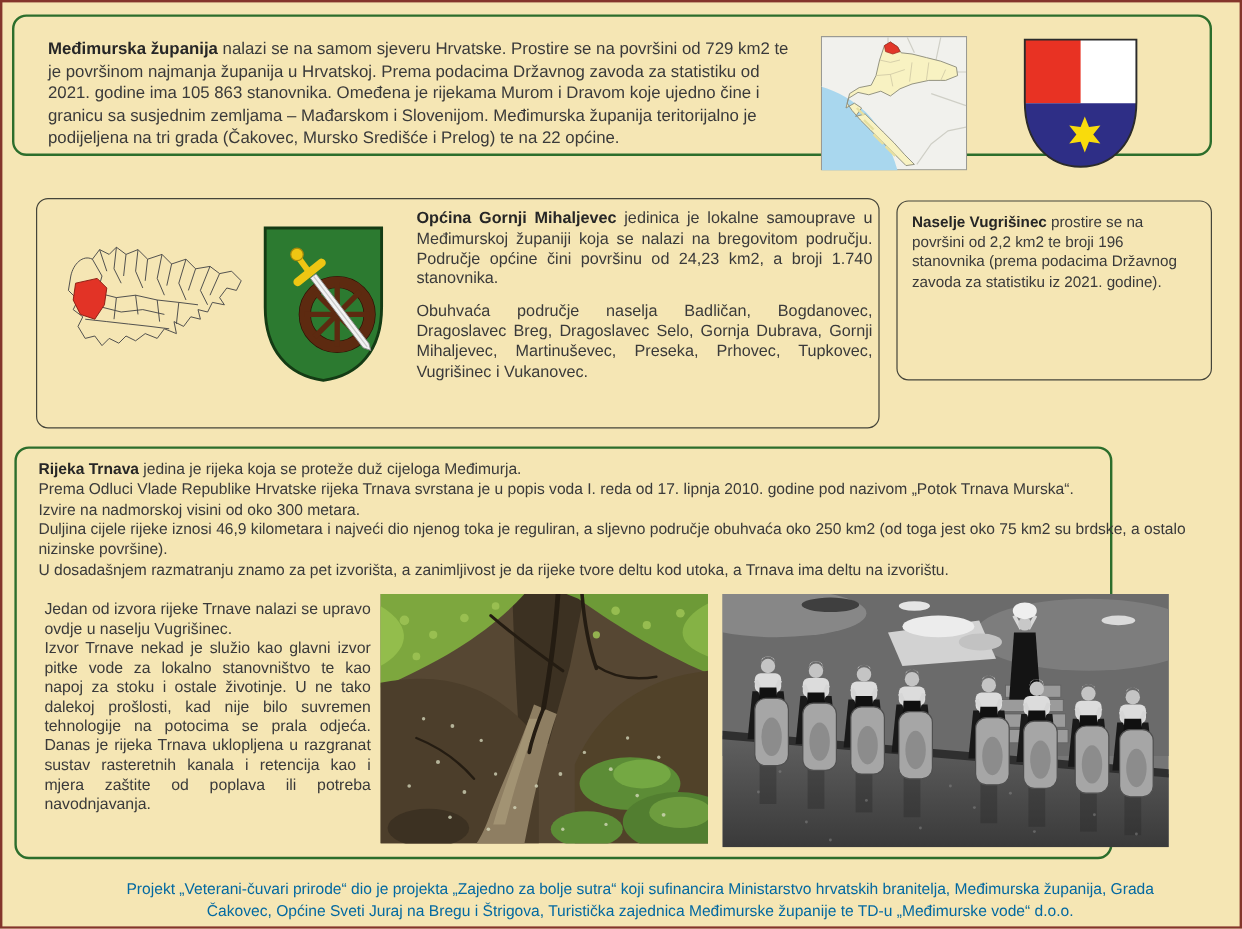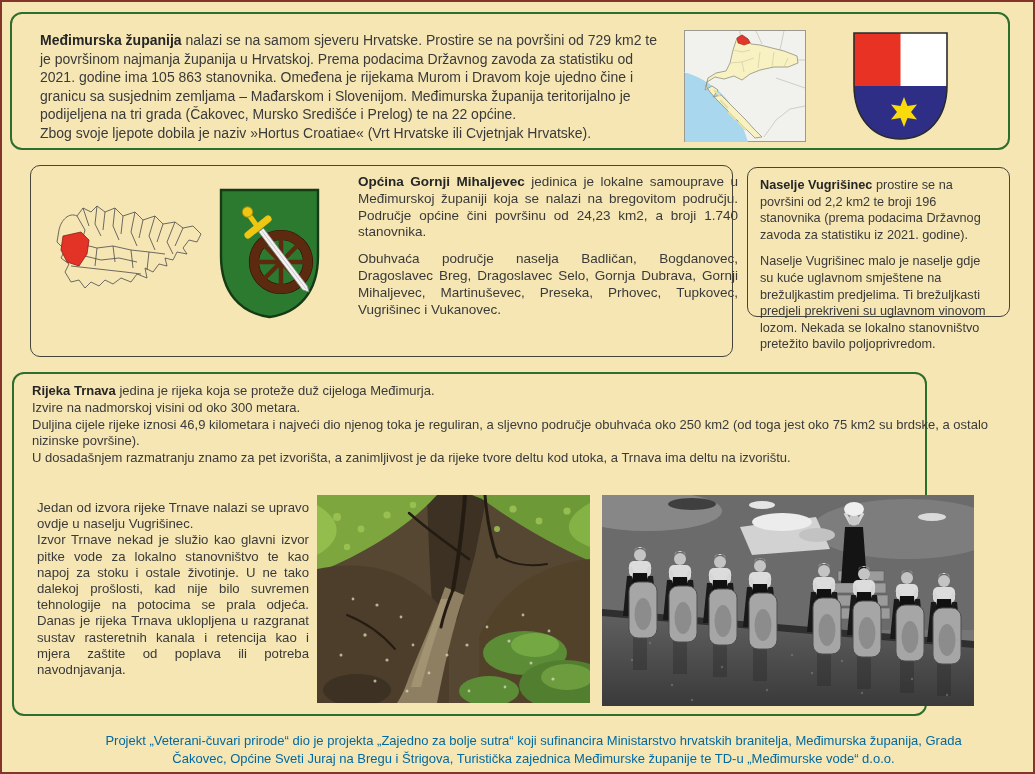--- a/index.html
+++ b/index.html
@@ -6,29 +6,29 @@
   .poster{
     position:relative;width:1035px;height:774px;box-sizing:border-box;
     background:#f5e6b4;border:2px solid #84352b;overflow:hidden;
     font-family:"Liberation Sans", sans-serif;color:#3a3a3a;
   }
   .frame{position:absolute;box-sizing:border-box;border-radius:12px;}
   .green-frame{border:2px solid #2c6e2c;}
   .dark-frame{border:1.5px solid #45453a;border-radius:10px;}
   .lead{font-weight:bold;color:#262626;}
   
-  #box1{left:8px;top:10px;width:1000px;height:138px;}
+  #box1{left:8px;top:10px;width:1000px;height:118px;}
   #box1 .b1text{position:absolute;left:28px;top:17px;width:628px;font-size:14px;line-height:18.6px;}
   #box1 .b1map{position:absolute;left:672px;top:16px;width:122px;height:112px;}
   #box1 .b1coat{position:absolute;left:840px;top:17px;width:97px;height:112px;}
   
   #box2a{left:28px;top:163px;width:703px;height:192px;}
   #box2a .b2map{position:absolute;left:10px;top:30px;width:165px;height:118px;}
   #box2a .b2coat{position:absolute;left:186px;top:20px;width:105px;height:135px;}
-  #box2a .b2text{position:absolute;left:327px;top:8px;width:380px;font-size:13.5px;line-height:16.8px;text-align:justify;}
+  #box2a .b2text{position:absolute;left:316px;top:8px;width:380px;font-size:13.5px;line-height:16.8px;text-align:justify;}
   #box2a .b2text p{margin:0 0 10px 0;}
   #box2b{left:745px;top:165px;width:263px;height:150px;padding:9px 12px;font-size:12.7px;line-height:16.6px;}
   #box2b p{margin:0 0 10px 0;}
   
   #box3{left:10px;top:370px;width:915px;height:344px;}
   #box3 .b3intro{position:absolute;left:18px;top:9px;width:968px;font-size:13px;line-height:16.8px;}
   #box3 .b3side{position:absolute;left:23px;top:126px;width:272px;font-size:13.2px;line-height:16.2px;text-align:justify;}
   #box3 .photo1{position:absolute;left:303px;top:121px;width:273px;height:208px;}
   #box3 .photo2{position:absolute;left:588px;top:121px;width:372px;height:211px;}
   .photo svg{display:block;}
@@ -38,21 +38,20 @@
   svg{display:block;}
 </style>
 </head>
 <body>
 
 <div class="poster">
 
   <section class="frame green-frame" id="box1">
     <div class="b1text">
       <span class="lead">Međimurska županija</span><span> nalazi se na samom sjeveru Hrvatske. Prostire se na površini od 729 km2  te je površinom najmanja županija u Hrvatskoj. Prema podacima Državnog zavoda za statistiku od 2021. godine ima 105 863 stanovnika. Omeđena je rijekama Murom i Dravom koje ujedno čine i granicu sa susjednim zemljama – Mađarskom i Slovenijom. Međimurska županija teritorijalno je podijeljena na tri grada (Čakovec, Mursko Središće i Prelog) te na 22 općine.</span>
-      <div>Zbog svoje ljepote dobila je naziv  »Hortus Croatiae« (Vrt Hrvatske ili Cvjetnjak Hrvatske).</div>
     </div>
 
     <div class="b1map">
       <svg viewBox="0 0 122 112" width="122" height="112">
         <rect x="0.5" y="0.5" width="121" height="111" fill="#f1f1ed" stroke="#9a9a93"></rect>
         <path d="M0,42 C14,46 28,54 38,64 C50,76 58,92 64,112 L1,112 L1,42 Z" fill="#a9d7ee"></path>
         <path d="M56,1 L56,6 M72,1 L78,14 M100,1 L96,20 M121,30 L113,30 M121,58 L92,48 M80,107 L92,90 L106,79 L121,76" stroke="#cfcfc6" stroke-width="1" fill="none"></path>
         <path d="M53,8 L58,5 L64,9 L67,14 L76,15 L88,18 L100,21 L113,26 L114,33 L104,37 L90,37 L76,40 L66,44 L58,50 L50,46 L40,49 L31,47 L23,52 L21,60 L28,56 L34,60 L29,67 L37,65 L44,72 L52,80 L61,89 L70,99 L78,107 L71,108 L61,98 L50,87 L41,78 L33,70 L26,62 L22,56 L24,48 L32,43 L42,41 L46,33 L49,20 Z" fill="#f8f2c2" stroke="#8f8f7d" stroke-width="0.8" stroke-linejoin="round"></path>
         <path d="M30,60 L36,66 M36,70 L44,78 M44,82 L52,90 M54,92 L62,100" stroke="#e6dfa0" stroke-width="2" fill="none"></path>
         <path d="M49,20 L58,22 L66,20 M46,33 L58,32 L70,28 M58,32 L60,42 M76,22 L74,38 M90,22 L88,37 M104,28 L100,37" stroke="#c9c2a0" stroke-width="0.6" fill="none"></path>
@@ -105,26 +104,26 @@
     </div>
 
     <div class="b2text">
       <p><span class="lead">Općina Gornji Mihaljevec</span><span> jedinica je lokalne samouprave u Međimurskoj županiji koja se nalazi na bregovitom području. Područje općine čini površinu od 24,23 km2, a broji 1.740 stanovnika.</span></p>
       <p>Obuhvaća područje naselja Badličan, Bogdanovec, Dragoslavec Breg, Dragoslavec Selo, Gornja Dubrava, Gornji Mihaljevec, Martinuševec, Preseka, Prhovec, Tupkovec, Vugrišinec i Vukanovec.</p>
     </div>
   </section>
 
   <section class="frame dark-frame" id="box2b">
     <p><span class="lead">Naselje Vugrišinec</span><span> prostire se na površini od 2,2 km2  te broji 196 stanovnika (prema podacima Državnog zavoda za statistiku iz 2021. godine).</span></p>
-    <p>Naselje Vugrišinec malo je naselje gdje su kuće uglavnom smještene na brežuljkastim predjelima. Ti brežuljkasti predjeli prekriveni su uglavnom vinovom lozom. Nekada se lokalno stanovništvo pretežito bavilo poljoprivredom.</p>
   </section>
 
   <section class="frame green-frame" id="box3">
     <div class="b3intro">
       <div><span class="lead">Rijeka Trnava</span><span> jedina je rijeka koja se proteže duž cijeloga Međimurja.</span></div>
+      <div>Prema Odluci Vlade Republike Hrvatske rijeka Trnava svrstana je u popis voda I. reda od 17. lipnja 2010. godine pod nazivom „Potok Trnava Murska“.</div>
       <div>Izvire na nadmorskoj visini od oko 300 metara.</div>
       <div>Duljina cijele rijeke iznosi 46,9 kilometara i najveći dio njenog toka je reguliran, a sljevno područje obuhvaća oko 250 km2 (od toga jest oko 75 km2 su brdske, a ostalo nizinske površine).</div>
       <div>U dosadašnjem razmatranju znamo za pet izvorišta, a zanimljivost je da rijeke tvore deltu kod utoka, a Trnava ima deltu na izvorištu.</div>
     </div>
 
     <div class="b3side">
       <div>Jedan od izvora rijeke Trnave nalazi se upravo ovdje u naselju Vugrišinec.</div>
       <div>Izvor Trnave nekad je služio kao glavni izvor pitke vode za lokalno stanovništvo te kao napoj za stoku i ostale životinje. U ne tako dalekoj prošlosti, kad nije bilo suvremen tehnologije na potocima se prala odjeća. Danas je rijeka Trnava uklopljena u razgranat sustav rasteretnih kanala i retencija kao i mjera zaštite od poplava ili potreba navodnjavanja.</div>
     </div>
 

